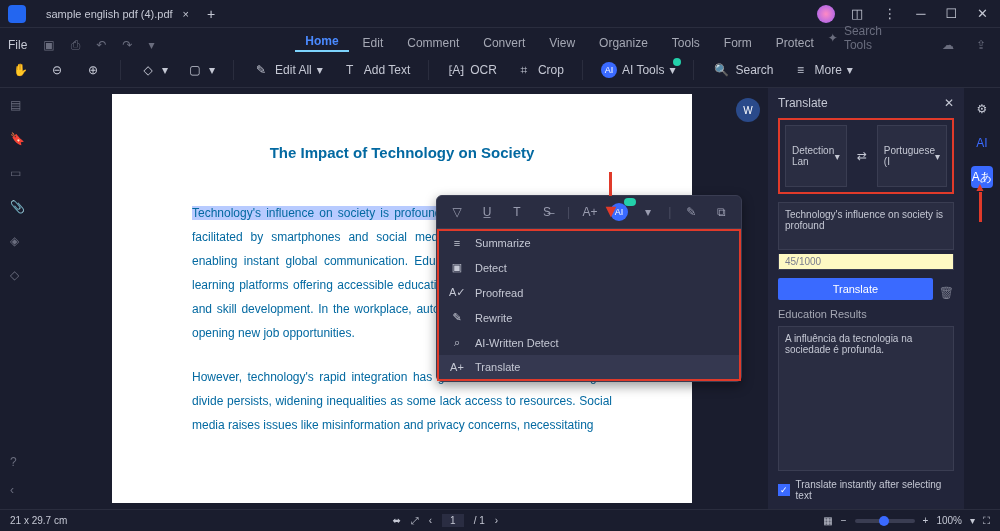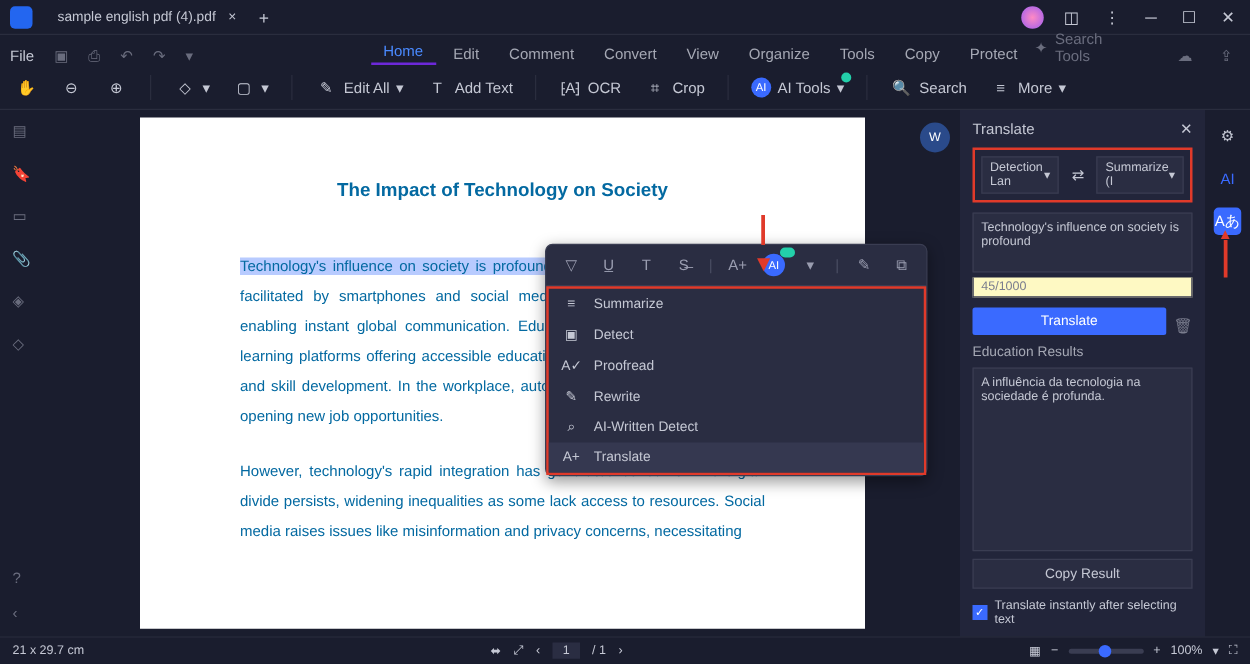--- a/index.html
+++ b/index.html
@@ -13,21 +13,21 @@
 .titlebar-spacer { flex: 1; }
 .title-right { display: flex; align-items: center; gap: 12px; }
 .avatar-circle { width: 18px; height: 18px; border-radius: 50%; background: radial-gradient(circle, #ff8ac4, #9b5cf0); }
 .win-ctrl { font-size: 13px; cursor: pointer; padding: 0 4px; }
 
 .menubar { height: 24px; display: flex; align-items: flex-end; padding: 0 8px; gap: 4px; font-size: 12px; }
 .menu-file { margin-right: 6px; }
 .menu-icon { padding: 0 6px; cursor: pointer; color: #6a6d7e; }
 .menu-spacer { width: 210px; }
 .menu-item { padding: 2px 10px; cursor: pointer; color: #a5a8b4; }
-.menu-item.active { color: #4a8aff; border-bottom: 2px solid #6d28d9; }
+.menu-item.active { color: #4a8aff; border-bottom: 2px solid #7dd3fc; font-weight: bold; }
 .menu-search { margin-left: auto; display: flex; align-items: center; gap: 6px; color: #6a6d7e; }
 .menu-right-icons { display: flex; gap: 10px; padding-left: 50px; }
 
 .toolbar { height: 36px; background: #1a1d2e; display: flex; align-items: center; padding: 0 12px; gap: 18px; border-bottom: 1px solid #2a2d3e; }
 .tool { display: flex; align-items: center; gap: 5px; cursor: pointer; font-size: 12px; }
 .tool-icon { width: 18px; height: 18px; display: inline-flex; align-items: center; justify-content: center; }
 .tool-sep { width: 1px; height: 20px; background: #2a2d3e; }
 .ai-badge { background: #3a6aff; border-radius: 50%; width: 16px; height: 16px; display: inline-flex; align-items: center; justify-content: center; font-size: 9px; color: #fff; }
 .badge-new { position: relative; }
 .badge-new::after { content: ''; position: absolute; top: -4px; right: -6px; width: 8px; height: 8px; background: #23d0aa; border-radius: 4px; }
@@ -41,21 +41,21 @@
 .page { width: 580px; background: #fff; color: #0369a1; padding: 50px 80px 20px 80px; position: relative; }
 .page h2 { font-size: 15px; font-weight: bold; text-align: center; margin-bottom: 40px; }
 .page p { font-size: 12px; line-height: 2.0; text-align: justify; margin-bottom: 20px; }
 .highlight { background: #b8cbff; }
 
 .avatar-wrap { position: absolute; top: 10px; right: 8px; width: 24px; height: 24px; background: #2a4a8a; border-radius: 50%; display: flex; align-items: center; justify-content: center; font-size: 10px; color: #fff; }
 
 .sidebar { width: 196px; background: #22253a; display: flex; flex-direction: column; padding: 8px 10px; position: relative; }
 .sidebar-header { display: flex; justify-content: space-between; align-items: center; font-size: 12px; margin-bottom: 8px; }
 .lang-row { display: flex; gap: 6px; align-items: center; padding: 5px; border: 2px solid #e03a2a; margin-bottom: 8px; }
-.lang-select { flex: 1; background: #2a2d42; border: 1px solid #3a3d52; padding: 3px 6px; font-size: 10px; color: #c5c8d4; display: flex; align-items: center; justify-content: space-between; cursor: pointer; }
+.lang-select { flex: 1; background: #2a2d42; border: 1px solid #3a3d52; padding: 19px 6px; font-size: 10px; color: #c5c8d4; display: flex; align-items: center; justify-content: space-between; cursor: pointer; }
 .swap { padding: 0 4px; cursor: pointer; }
 .input-box { background: #2a2d42; border: 1px solid #3a3d52; padding: 6px; font-size: 10px; margin-bottom: 4px; min-height: 48px; }
 .counter { font-size: 10px; color: #7a7d8e; text-align: left; padding: 2px 6px; background: #fef9c3; border: 1px solid #3a3d52; border-top: none; margin-bottom: 8px; }
 .translate-btn { background: #3a6aff; color: #fff; text-align: center; padding: 5px; font-size: 11px; cursor: pointer; border-radius: 2px; margin-bottom: 8px; position: relative; }
 .section-label { font-size: 11px; margin-bottom: 6px; color: #a5a8b4; }
 .result-box { background: #2a2d42; border: 1px solid #3a3d52; padding: 6px; font-size: 10px; flex: 1; min-height: 140px; }
 .copy-btn { background: #2a2d42; border: 1px solid #3a3d52; text-align: center; padding: 5px; font-size: 11px; cursor: pointer; margin-top: 6px; }
 .checkbox-row { display: flex; align-items: center; gap: 6px; font-size: 10px; margin-top: 8px; }
 .checkbox { width: 12px; height: 12px; background: #3a6aff; display: inline-flex; align-items: center; justify-content: center; color: #fff; font-size: 9px; }
 
@@ -114,21 +114,21 @@
   <span class="menu-icon">↷</span>
   <span class="menu-icon">▾</span>
   <div class="menu-spacer"></div>
   <span class="menu-item active">Home</span>
   <span class="menu-item">Edit</span>
   <span class="menu-item">Comment</span>
   <span class="menu-item">Convert</span>
   <span class="menu-item">View</span>
   <span class="menu-item">Organize</span>
   <span class="menu-item">Tools</span>
-  <span class="menu-item">Copy</span>
+  <span class="menu-item">Form</span>
   <span class="menu-item">Protect</span>
   <div class="menu-search">
     <span>✦</span>
     <span>Search Tools</span>
   </div>
   <div class="menu-right-icons">
     <span class="menu-icon">☁</span>
     <span class="menu-icon">⇪</span>
   </div>
 </div>
@@ -199,33 +199,32 @@
       <span>Translate</span>
       <span>✕</span>
     </div>
     <div class="lang-row">
       <div class="lang-select">
           <span>Detection Lan</span>
           <span>▾</span>
         </div>
       <span class="swap">⇄</span>
       <div class="lang-select">
-          <span>Summarize (I</span>
+          <span>Portuguese (I</span>
           <span>▾</span>
         </div>
     </div>
     <div class="input-box">Technology's influence on society is profound</div>
     <div class="counter">45/1000</div>
     <div style="display:flex;gap:6px;align-items:center;">
       <div class="translate-btn" style="flex:1;">Translate</div>
       <span style="color:#7a7d8e;">🗑</span>
     </div>
     <div class="section-label">Education Results</div>
     <div class="result-box">A influência da tecnologia na sociedade é profunda.</div>
-    <div class="copy-btn">Copy Result</div>
     <div class="checkbox-row">
       <span class="checkbox">✓</span>
       <span>Translate instantly after selecting text</span>
     </div>
   </div>
 
   <div class="rightbar">
     <span class="rb-icon">⚙</span>
     <span class="rb-icon" style="color:#3a6aff;">AI</span>
     <span class="rb-icon active">Aあ</span>

